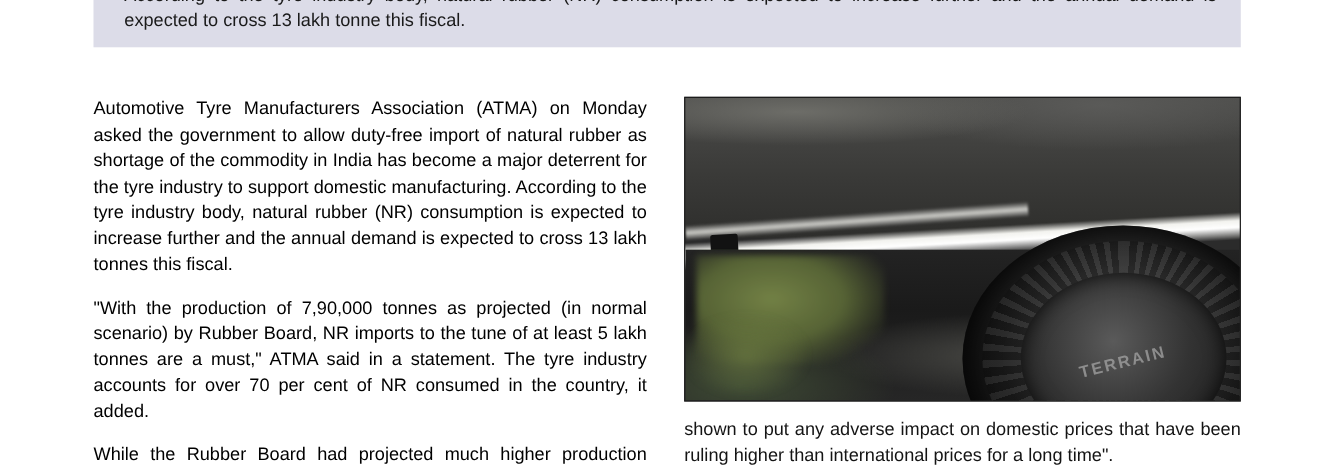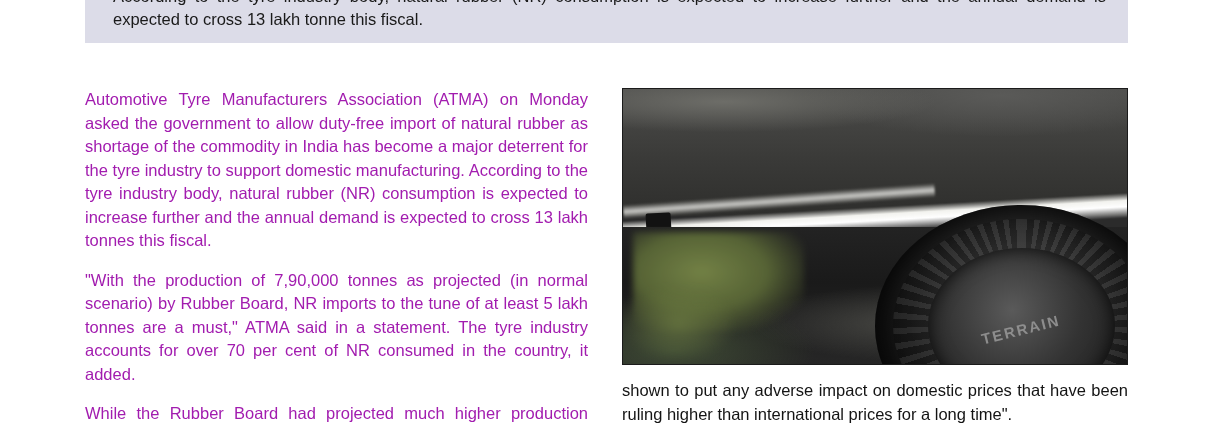--- a/index.html
+++ b/index.html
@@ -51,21 +51,21 @@
   .col-left {
     position: absolute;
     left: 85px;
     top: 0;
     width: 503px;
   }
   .col-left p {
     margin: 0 0 16px 0;
     font-size: 16.5px;
     line-height: 23.5px;
-    color: #a21caf;
+    color: #000000;
     text-align: justify;
     text-justify: inter-word;
   }
   .col-left p:last-child {
     margin-bottom: 0;
   }
 
   
   .col-right {
     position: absolute;

